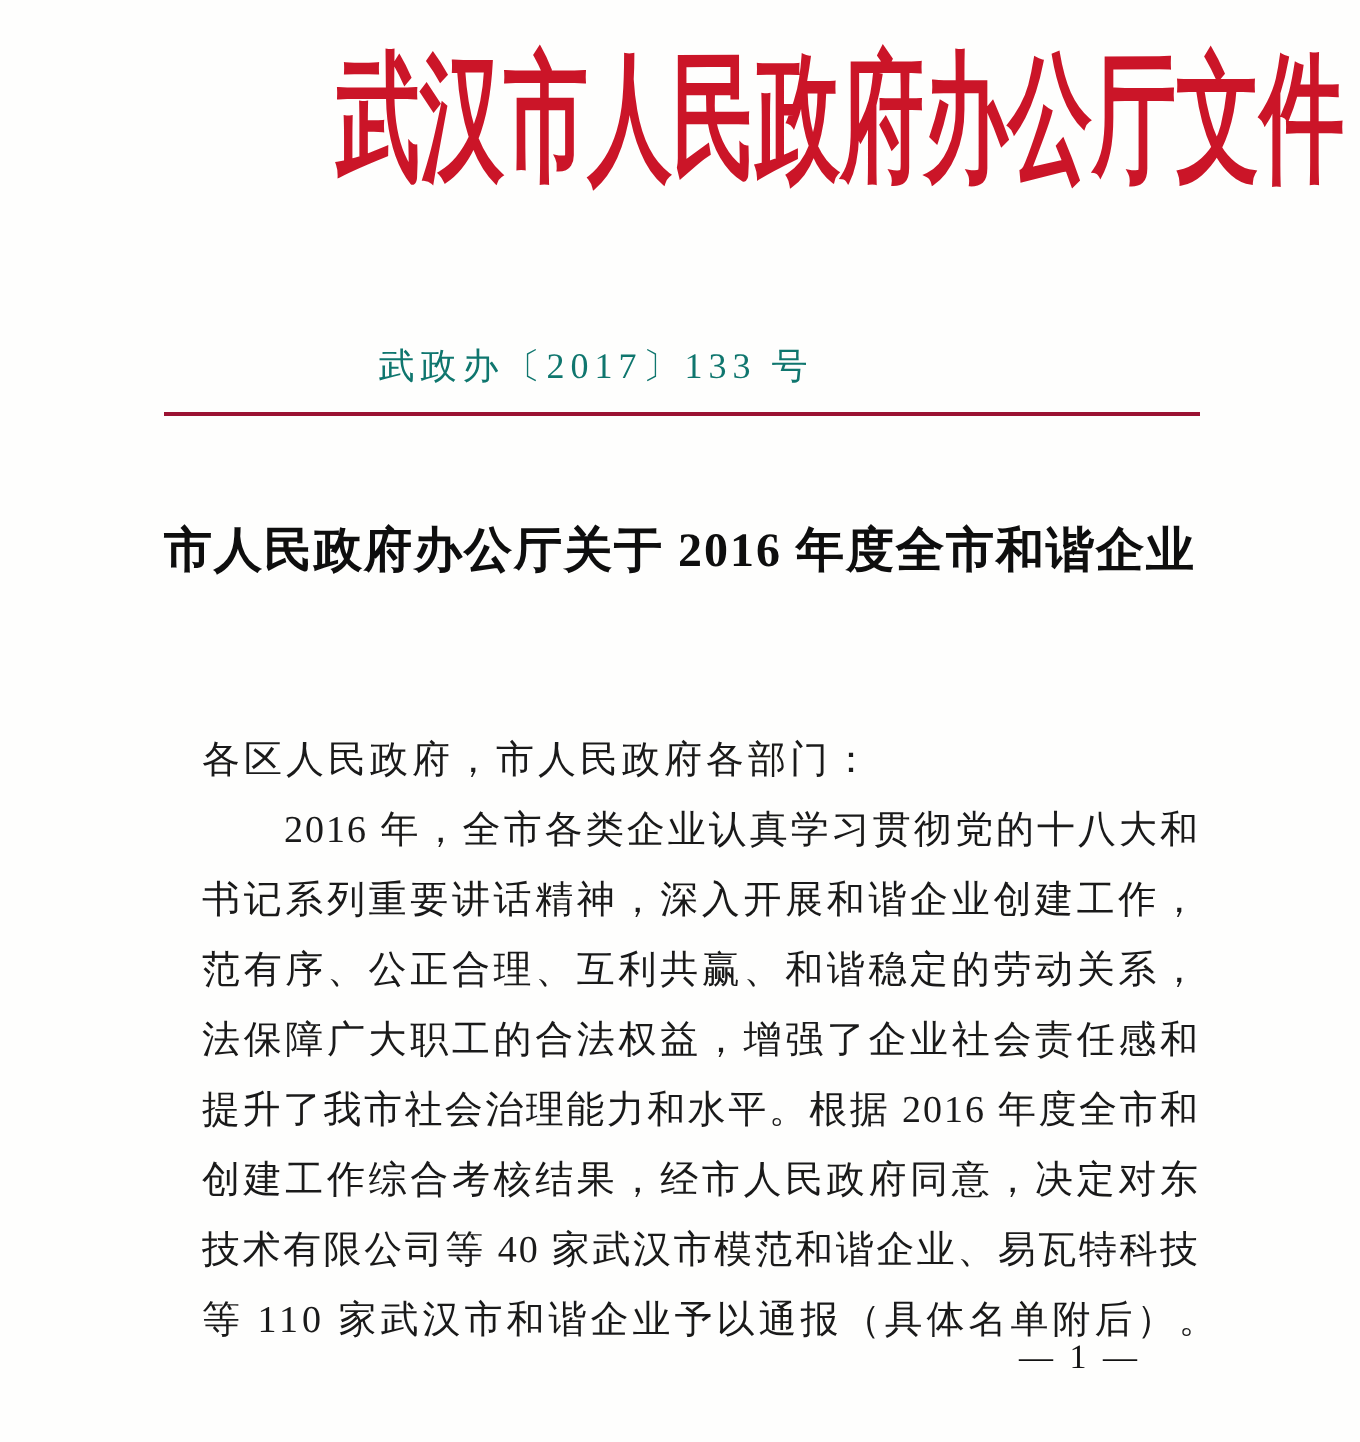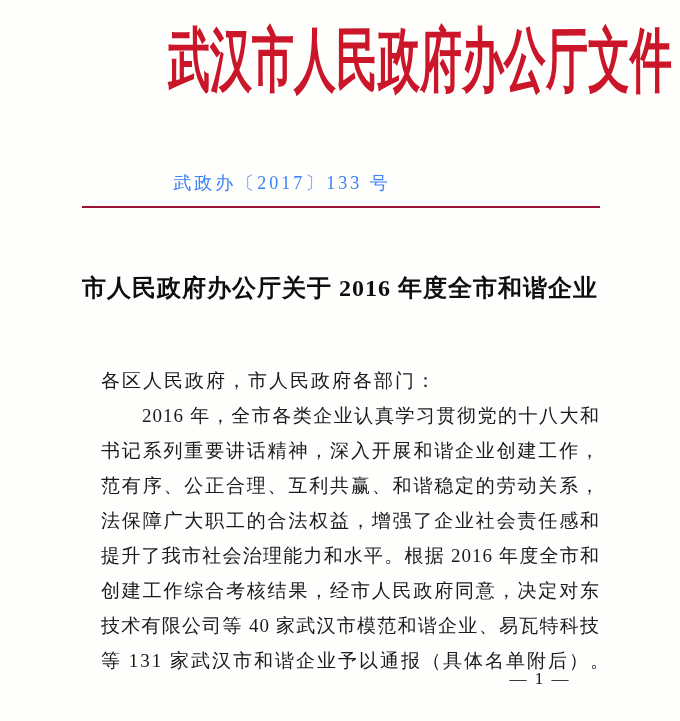--- a/index.html
+++ b/index.html
@@ -27,38 +27,38 @@
     font-size: 70px;
     line-height: 84px;
     font-weight: bold;
     letter-spacing: 0px;
     transform: scaleX(0.60);
     transform-origin: center center;
   }
   .doc-number {
     position: absolute;
     top: 170px;
-    left: 0;
+    left: 16px;
     width: 564px;
     text-align: center;
     font-size: 18px;
     line-height: 26px;
     letter-spacing: 3px;
-    color: #3b82f6;
+    color: #0f766e;
   }
   .red-line {
     position: absolute;
     top: 206px;
     left: 82px;
     width: 518px;
     height: 2px;
   }
   .doc-title {
     position: absolute;
-    top: 268px;
+    top: 256px;
     left: 0;
     width: 680px;
     text-align: center;
     font-weight: bold;
     font-size: 24px;
     line-height: 40px;
     color: #0e0e0e;
     letter-spacing: 1px;
   }
   .doc-body {
@@ -115,18 +115,18 @@
 
   <div class="doc-body">
     <div class="body-line">各区人民政府，市人民政府各部门：</div>
     <div class="body-line justified">　　2016 年，全市各类企业认真学习贯彻党的十八大和习近平总</div>
     <div class="body-line justified">书记系列重要讲话精神，深入开展和谐企业创建工作，大力发展规</div>
     <div class="body-line justified">范有序、公正合理、互利共赢、和谐稳定的劳动关系，积极维护和依</div>
     <div class="body-line justified">法保障广大职工的合法权益，增强了企业社会责任感和发展后劲，</div>
     <div class="body-line justified">提升了我市社会治理能力和水平。根据 2016 年度全市和谐企业</div>
     <div class="body-line justified">创建工作综合考核结果，经市人民政府同意，决定对东风模具冲压</div>
     <div class="body-line justified">技术有限公司等 40 家武汉市模范和谐企业、易瓦特科技股份公司</div>
-    <div class="body-line">等 131 家武汉市和谐企业予以通报（具体名单附后）。</div>
+    <div class="body-line">等 110 家武汉市和谐企业予以通报（具体名单附后）。</div>
   </div>
 
   <div class="page-number">— 1 —</div>
 
 </div>
 
 </body></html>

